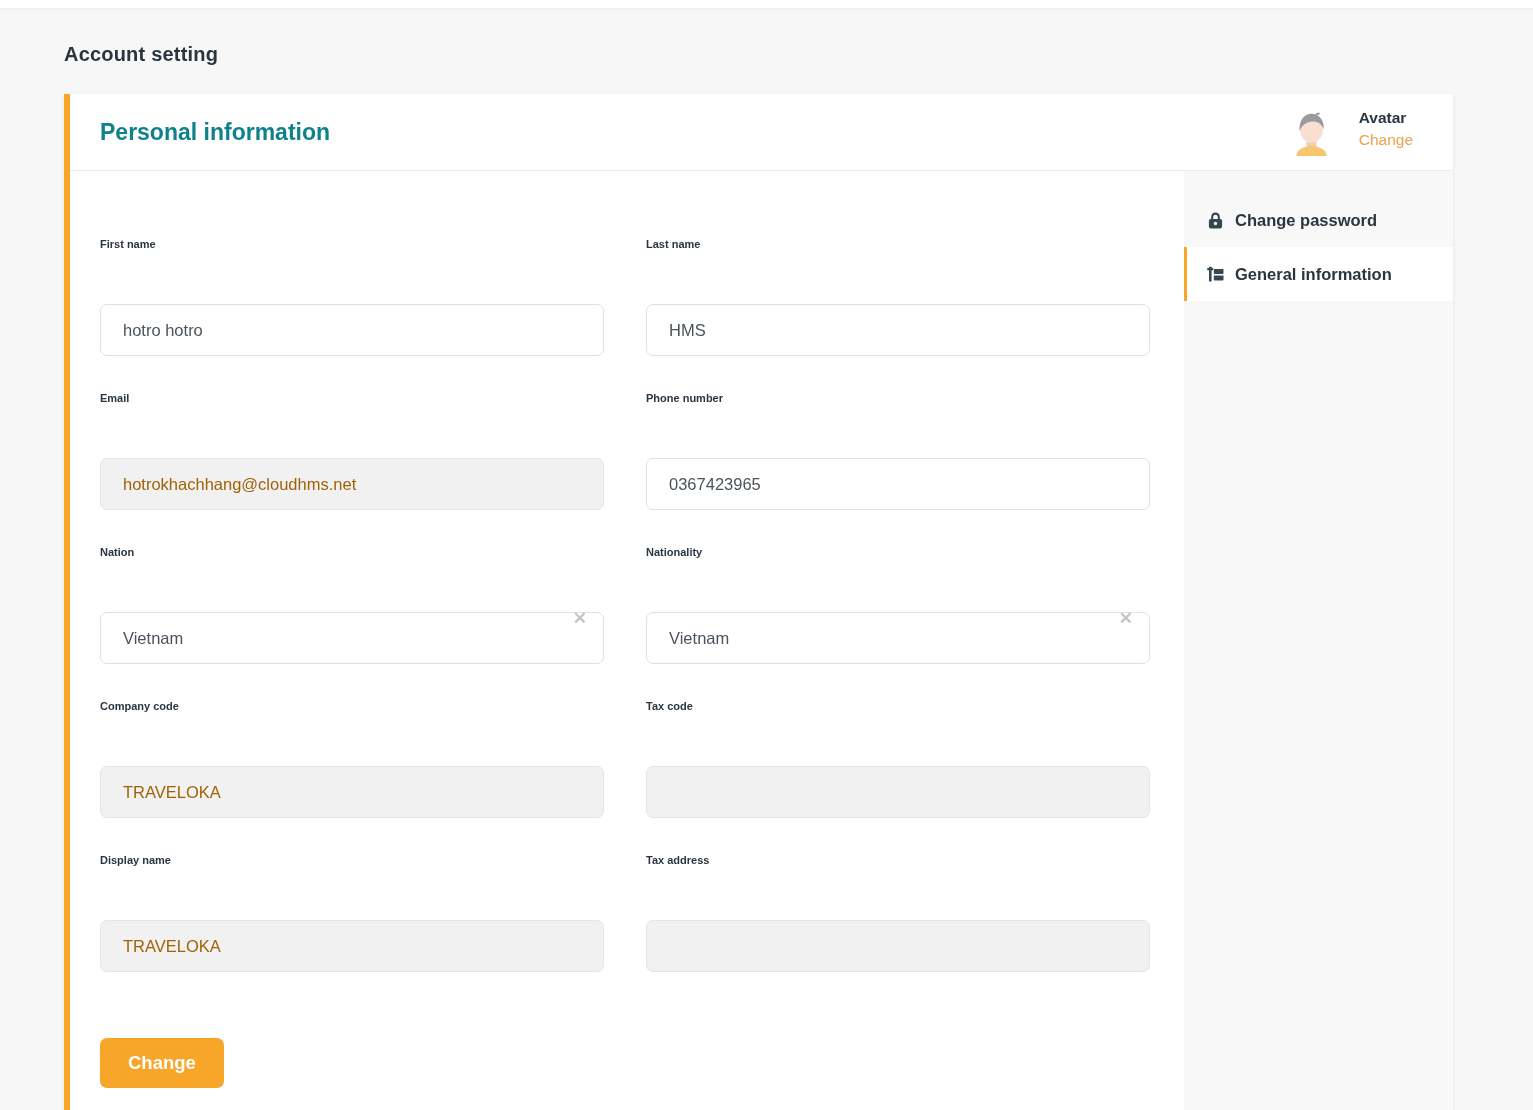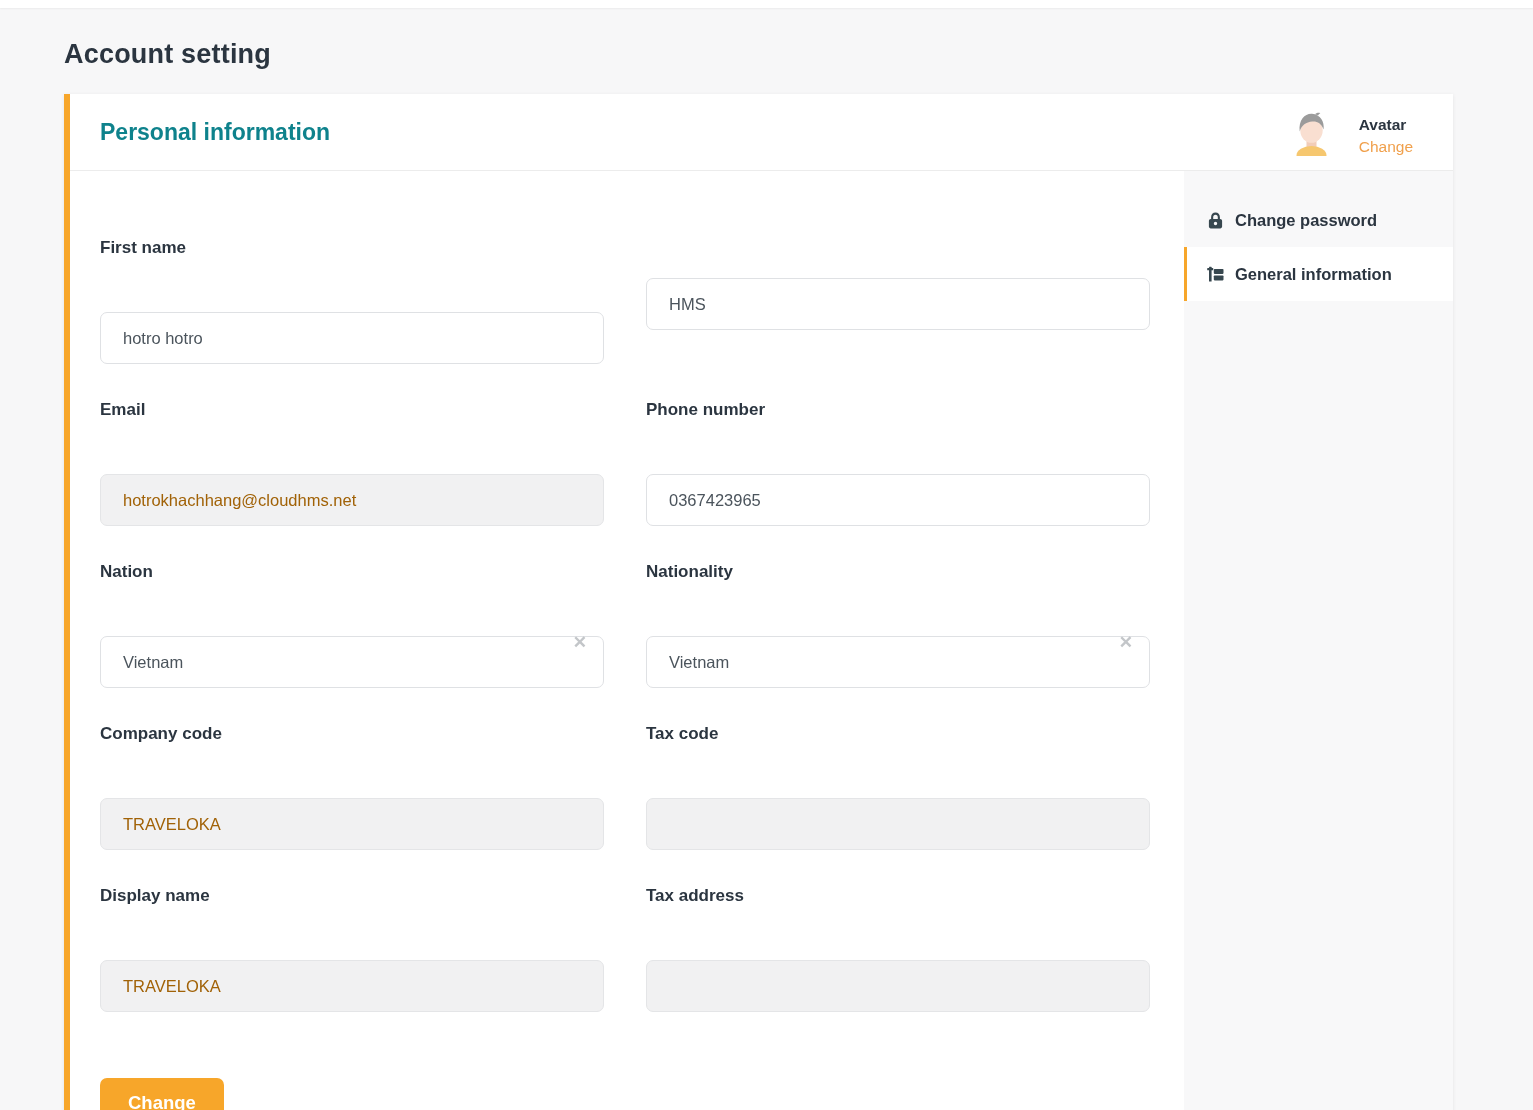--- a/index.html
+++ b/index.html
@@ -7,52 +7,52 @@
   body {
     width: 1533px; height: 1110px; overflow: hidden;
     background: #f7f7f8;
     font-family: "Liberation Sans", sans-serif;
     color: #2b3540;
   }
   .top-strip { height: 8px; background: #ffffff; box-shadow: 0 1px 2px rgba(0,0,0,0.05); }
 
   .page-title {
     margin: 30px 16px 24px 64px;
-    font-size: 27px; line-height: 32px; font-weight: 700;
+    font-size: 20px; line-height: 32px; font-weight: 700;
     color: #2b3540; letter-spacing: 0.2px;
   }
 
   .card {
     margin: 0 80px 0 64px;
     background: #ffffff;
     border-left: 6px solid #F7A62A;
     box-shadow: 0 1px 4px rgba(0,0,0,0.08);
   }
 
   .card-header {
     display: flex; align-items: center; justify-content: space-between;
     height: 77px;
     border-bottom: 1px solid #ececec;
     padding: 0 40px 0 30px;
   }
   .section-title { font-size: 23px; font-weight: 700; color: #0E828C; }
 
-  .avatar-block { display: flex; align-items: flex-end; gap: 28px; }
+  .avatar-block { display: flex; align-items: flex-start; gap: 28px; }
   .avatar { width: 40px; height: 47px; display: inline-block; }
   .avatar-title { font-size: 15.5px; font-weight: 700; color: #2b3540; margin-bottom: 4px; }
   .avatar-change { font-size: 15.5px; color: #F0A04C; cursor: pointer; }
 
   .card-body { display: flex; align-items: stretch; min-height: 965px; }
   .main { flex: 1 1 auto; padding: 67px 34px 60px 30px; background: #ffffff; }
   .sidebar { width: 269px; flex: 0 0 269px; background: #f8f8f9; padding-top: 22px; }
 
   .grid { display: grid; grid-template-columns: 1fr 1fr; column-gap: 42px; }
   .field { margin-bottom: 36px; }
   .field.full { grid-column: 1 / -1; }
-  .label { font-size: 17px; font-weight: 700; color: #2b3540; margin-bottom: 14px; }
+  .label { font-size: 11px; font-weight: 700; color: #2b3540; margin-bottom: 14px; }
   .input-wrap { position: relative; }
   .input {
     width: 100%; height: 52px;
     border: 1px solid #dfe1e4; border-radius: 7px;
     padding: 0 44px 0 22px;
     font-size: 16.5px; color: #4b545c;
     background: #ffffff; outline: none;
     font-family: "Liberation Sans", sans-serif;
     margin-top: 40px;
   }
@@ -118,20 +118,21 @@
       <div class="grid">
 
         <div class="field">
           <div class="label">First name</div>
           <div class="input-wrap">
             <input class="input" type="text" value="hotro hotro" style="">
           </div>
         </div>
 
         <div class="field">
+          <div class="label">Last name</div>
           <div class="input-wrap">
             <input class="input" type="text" value="HMS" style="">
           </div>
         </div>
 
         <div class="field">
           <div class="label">Email</div>
           <div class="input-wrap">
             <input class="input" type="text" disabled="" value="hotrokhachhang@cloudhms.net" style="">
           </div>

